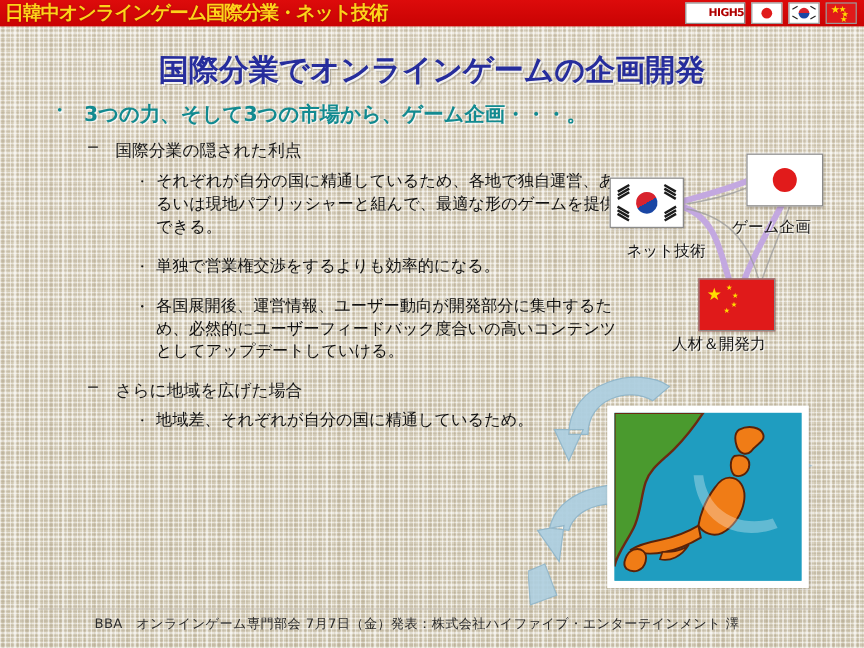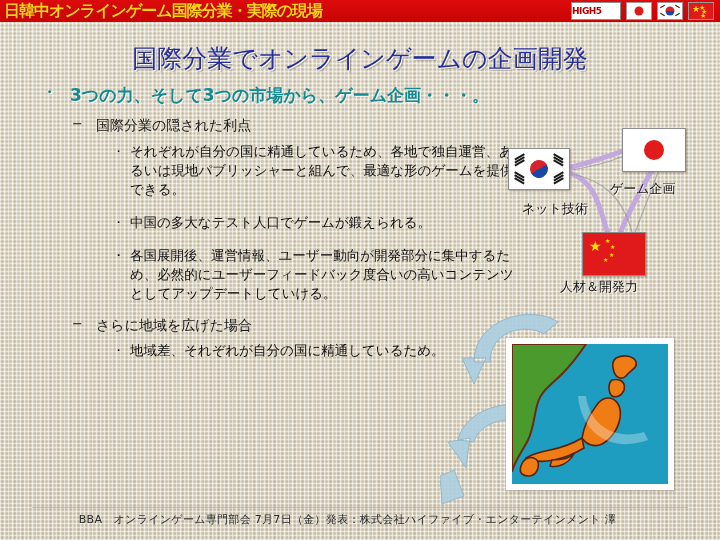--- a/index.html
+++ b/index.html
@@ -30,36 +30,36 @@
     letter-spacing:-1px;white-space:nowrap;
     text-shadow:0 0 1px rgba(0,0,0,.4);
     line-height:22px;
   }
   #banner-right{
     position:absolute;right:6px;top:2px;height:18px;
     display:flex;align-items:center;gap:5px;
   }
   .logo-high5{
     width:48px;height:16px;background:#fff;border:1px solid #8d8d8d;
-    display:flex;align-items:center;justify-content:flex-start;
+    display:flex;align-items:center;justify-content:flex-end;
     font-size:9px;font-weight:bold;color:#b00000;letter-spacing:-.5px;
     line-height:1;
   }
   .flagbox{width:24px;height:16px;border:1px solid #9a9a9a;background:#fff;position:relative;overflow:hidden;}
   .jp-dot{position:absolute;left:50%;top:50%;transform:translate(-50%,-50%);width:9px;height:9px;border-radius:50%;background:#e01a1a;}
   .kr-circ{position:absolute;left:50%;top:50%;transform:translate(-50%,-50%);width:9px;height:9px;border-radius:50%;
            background:linear-gradient(180deg,#d8232e 50%,#1a46a4 50%);}
   .kr-bar{position:absolute;background:#222;height:1px;width:5px;}
   .cn{background:#e01a1a;}
   .cn-star{position:absolute;color:#ffdd00;font-size:7px;line-height:7px;}
 
   
   #title{
     position:absolute;left:0;top:42px;width:720px;text-align:center;
-    font-size:25px;font-weight:normal;color:#262d9c;letter-spacing:0px;
+    font-size:25px;font-weight:bold;color:#262d9c;letter-spacing:0px;
     text-shadow:1px 1px 0 rgba(255,255,255,.85), 2px 2px 1px rgba(90,80,60,.35);
   }
 
   
   #body{position:absolute;left:0;top:84px;width:720px;}
   .lvl1{
     position:relative;margin:0 0 6px 0;padding-left:70px;
     font-size:17px;font-weight:bold;color:#128a90;
     text-shadow:1px 1px 0 rgba(255,255,255,.8);
   }
@@ -105,21 +105,21 @@
   #maparea{position:absolute;left:440px;top:300px;width:280px;height:210px;}
   #mapbox{position:absolute;left:66px;top:38px;width:168px;height:152px;background:#fff;padding:6px;box-sizing:border-box;box-shadow:1px 1px 3px rgba(60,50,35,.3);}
   #mapinner{position:relative;width:100%;height:100%;background:#1f9dc0;overflow:hidden;}
 </style>
 </head>
 <body>
 
 <div id="slide">
 
   <div id="banner">
-    <div id="banner-title">日韓中オンラインゲーム国際分業・実際の現場</div>
+    <div id="banner-title">日韓中オンラインゲーム国際分業・ネット技術</div>
     <div id="banner-right">
 
       <div class="logo-high5">
         <span>HIGH5</span>
       </div>
 
       <div class="flagbox">
         <div class="jp-dot"></div>
       </div>
 
@@ -155,21 +155,21 @@
       <span>国際分業の隠された利点</span>
     </div>
 
     <div class="lvl3">
       <span class="bul">・</span>
       <span class="txt">それぞれが自分の国に精通しているため、各地で独自運営、あるいは現地パブリッシャーと組んで、最適な形のゲームを提供できる。</span>
     </div>
 
     <div class="lvl3" style="margin-top:14px;">
       <span class="bul">・</span>
-      <span class="txt">中国の多大なテスト人口でゲームが鍛えられる。</span>
+      <span class="txt">単独で営業権交渉をするよりも効率的になる。</span>
     </div>
 
     <div class="lvl3" style="margin-top:14px;">
       <span class="bul">・</span>
     </div>
 
     <div class="lvl3" style="margin-top:14px;">
       <span class="bul">・</span>
       <span class="txt">各国展開後、運営情報、ユーザー動向が開発部分に集中するため、必然的にユーザーフィードバック度合いの高いコンテンツとしてアップデートしていける。</span>
     </div>

